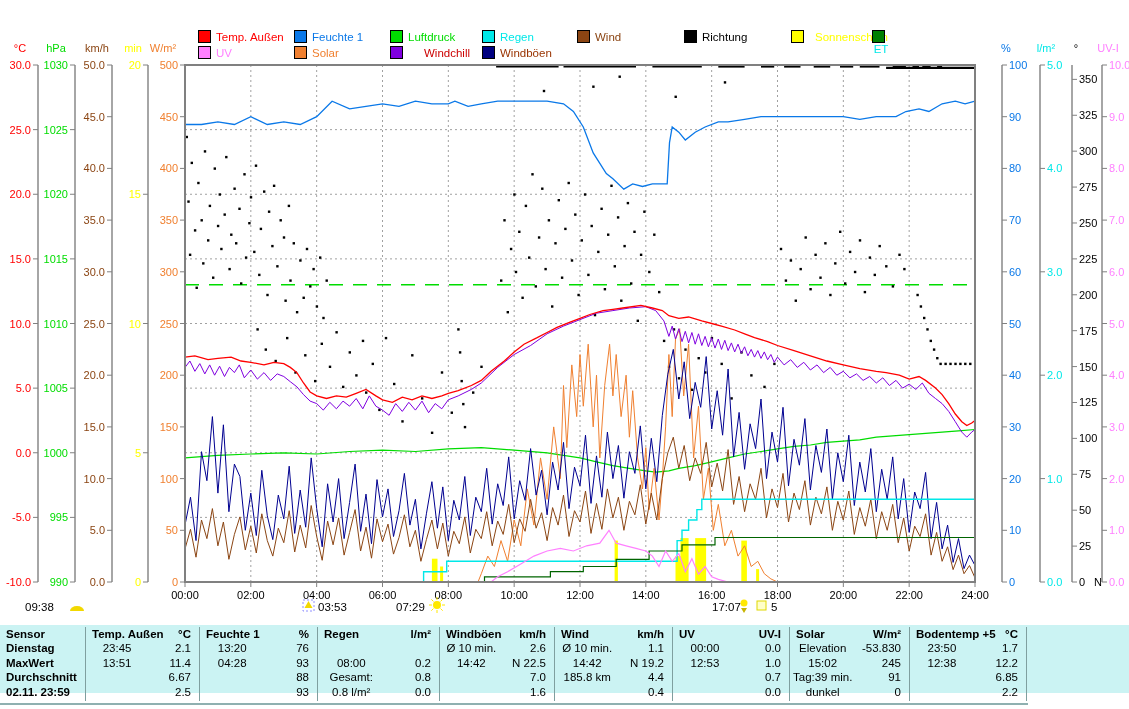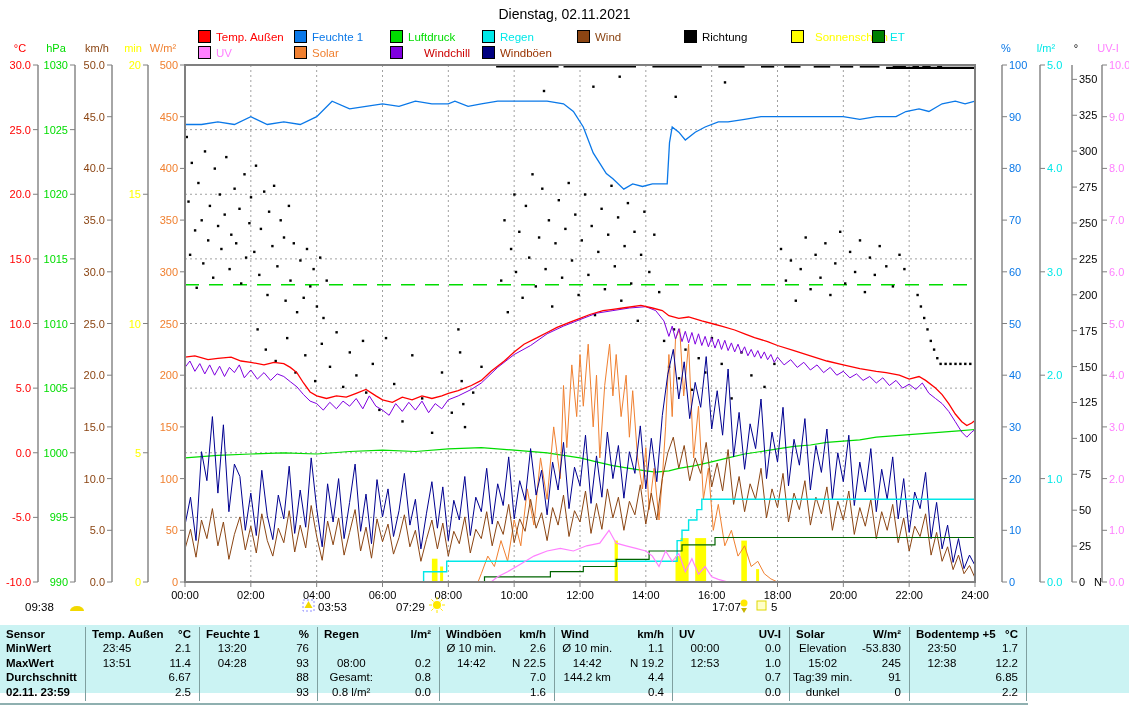--- a/index.html
+++ b/index.html
@@ -17,21 +17,20 @@
   .st-unit{position:absolute;right:8px;font-weight:bold;}
   .st-label{position:absolute;left:0;width:55%;text-align:center;}
   .st-value{position:absolute;right:8px;}
   .bold{font-weight:normal;}
   #st-bottomline{position:absolute;top:78px;left:0;width:1028px;height:2px;background:#8fb0b0;}
 </style>
 </head>
 <body>
 
 <div id="stage">
-  <div id="page-title">Dienstag, 02.11.2021</div>
   <div id="legend">
       <div class="leg-item" style="left: 198px; top: 30px;">
         <span class="leg-sw" style="background: rgb(255, 0, 0);"></span>
         <span style="color: rgb(255, 0, 0);">Temp. Außen</span>
       </div>
       <div class="leg-item" style="left: 294px; top: 30px;">
         <span class="leg-sw" style="background: rgb(10, 120, 232);"></span>
         <span style="color: rgb(10, 120, 232);">Feuchte 1</span>
       </div>
       <div class="leg-item" style="left: 390px; top: 30px;">
@@ -47,21 +46,21 @@
         <span style="color: rgb(139, 69, 19);">Wind</span>
       </div>
       <div class="leg-item" style="left: 672px; top: 30px; padding-left: 12px;">
         <span class="leg-sw" style="background: rgb(0, 0, 0);"></span>
         <span style="color: rgb(0, 0, 0);">Richtung</span>
       </div>
       <div class="leg-item" style="left: 791px; top: 30px; gap: 6px;">
         <span class="leg-sw" style="background: rgb(255, 255, 0);"></span>
         <span style="color: rgb(255, 255, 0);">Sonnenschein</span>
       </div>
-      <div class="leg-item" style="left: 872px; top: 30px;">
+      <div class="leg-item" style="left: 872px; top: 30px; flex-direction: column;">
         <span class="leg-sw" style="background: rgb(0, 128, 0);"></span>
         <span style="color: rgb(0, 232, 232);">ET</span>
       </div>
       <div class="leg-item" style="left: 198px; top: 46px;">
         <span class="leg-sw" style="background: rgb(255, 128, 255);"></span>
         <span style="color: rgb(255, 128, 255);">UV</span>
       </div>
       <div class="leg-item" style="left: 294px; top: 46px;">
         <span class="leg-sw" style="background: rgb(240, 128, 48);"></span>
         <span style="color: rgb(240, 128, 48);">Solar</span>
@@ -564,21 +563,21 @@
       <rect x="757" y="601" width="9" height="9" fill="#ffffc8" stroke="#e0d800"></rect>
       <text x="771" y="611" fill="#000" font-size="11.5" text-anchor="start" font-family="&quot;Liberation Sans&quot;,sans-serif">5</text>
     </svg>
   <div id="stats">
       <div id="st-bottomline"></div>
       <div class="st-col" style="left: 0px; width: 85px;">
         <div class="st-row">
           <span class="st-name">Sensor</span>
         </div>
         <div class="st-row">
-          <span class="st-name">MinWert</span>
+          <span class="st-name">Dienstag</span>
         </div>
         <div class="st-row">
           <span class="st-name">MaxWert</span>
         </div>
         <div class="st-row">
           <span class="st-name">Durchschnitt</span>
         </div>
         <div class="st-row">
           <span class="st-name">02.11. 23:59</span>
         </div>
@@ -678,21 +677,21 @@
         </div>
         <div class="st-row">
           <span class="st-label">Ø 10 min.</span>
           <span class="st-value">1.1</span>
         </div>
         <div class="st-row">
           <span class="st-label">14:42</span>
           <span class="st-value">N 19.2</span>
         </div>
         <div class="st-row">
-          <span class="st-label">144.2 km</span>
+          <span class="st-label">185.8 km</span>
           <span class="st-value">4.4</span>
         </div>
         <div class="st-row">
           <span class="st-label"></span>
           <span class="st-value bold">0.4</span>
         </div>
       </div>
       <div class="st-col" style="left: 673px; width: 116px;">
         <div class="st-row">
           <span class="st-name">UV</span>

